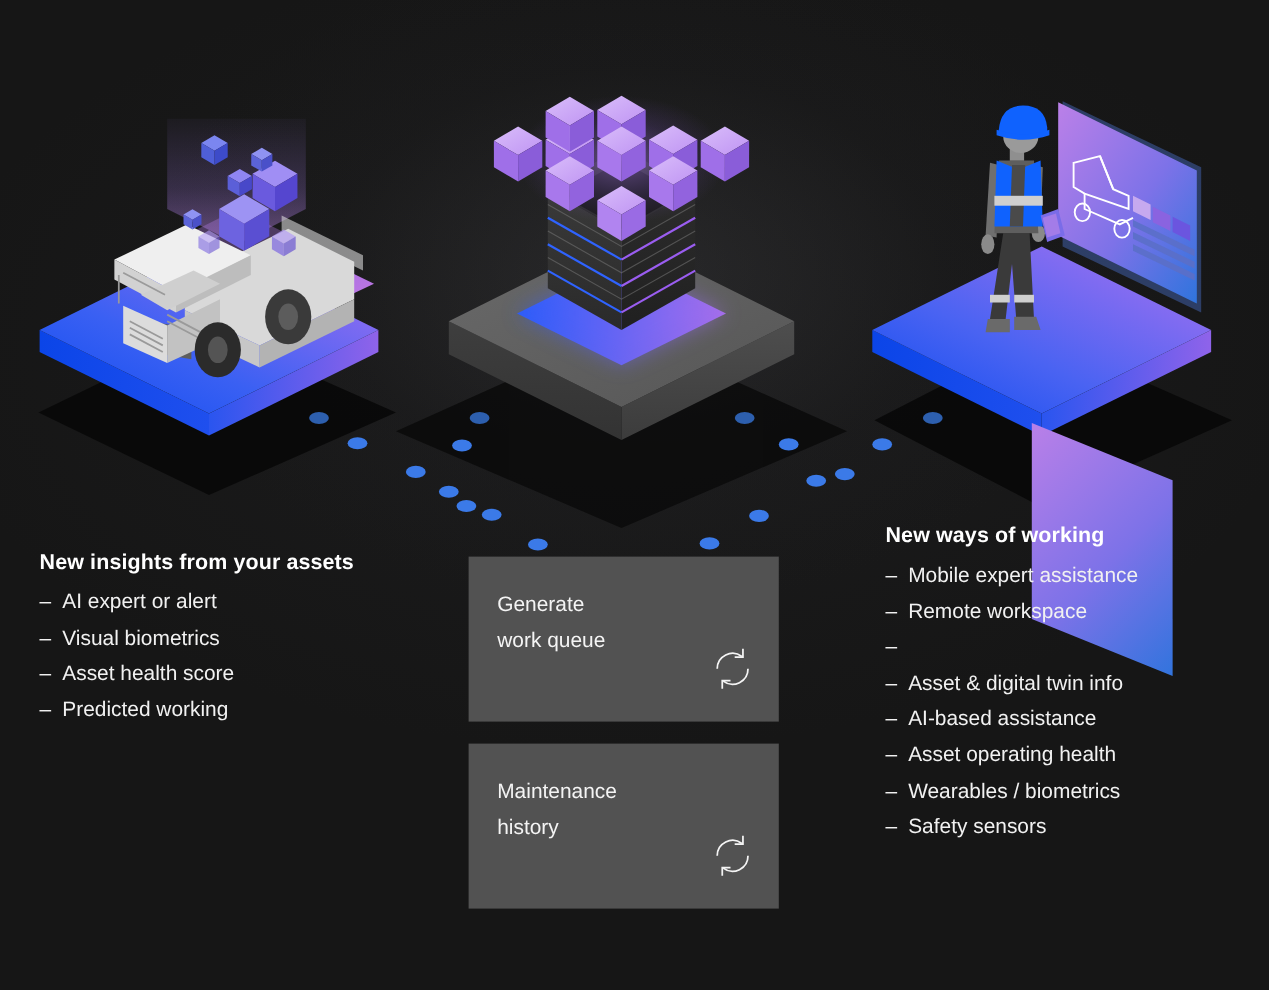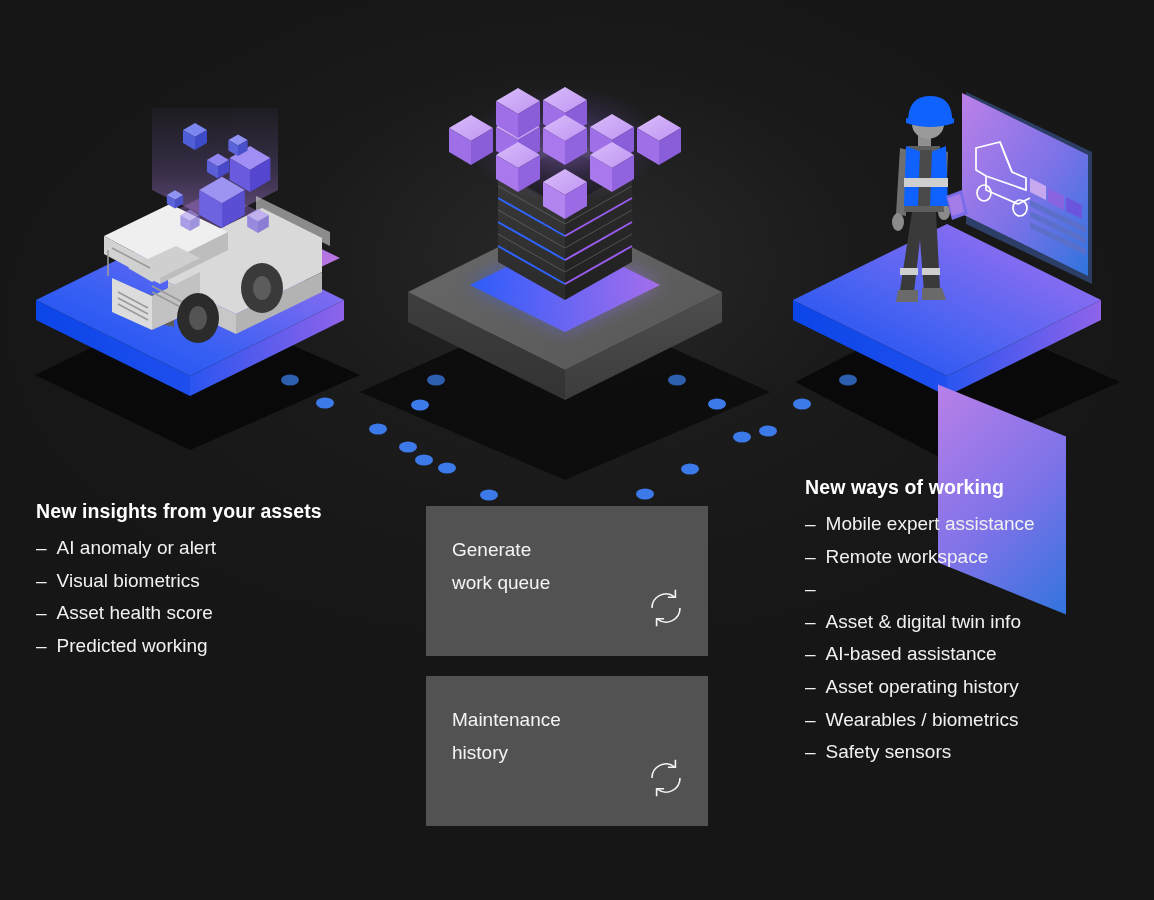--- a/index.html
+++ b/index.html
@@ -402,21 +402,21 @@
       <ellipse cx="802" cy="404" rx="9" ry="5.5"></ellipse>
       <ellipse cx="768" cy="431" rx="9" ry="5.5"></ellipse>
     </g>
   </svg>
 
   <div class="col" id="col-left">
     <div class="col-head">New insights from your assets</div>
     <ul>
       <li>
           <span class="dash">–</span>
-          <span>AI anomaly or alert</span>
+          <span>AI expert or alert</span>
         </li>
       <li>
           <span class="dash">–</span>
           <span>Visual biometrics</span>
         </li>
       <li>
           <span class="dash">–</span>
           <span>Asset health score</span>
         </li>
       <li>
@@ -443,21 +443,21 @@
       <li>
           <span class="dash">–</span>
           <span>Asset &amp; digital twin info</span>
         </li>
       <li>
           <span class="dash">–</span>
           <span>AI-based assistance</span>
         </li>
       <li>
           <span class="dash">–</span>
-          <span>Asset operating history</span>
+          <span>Asset operating health</span>
         </li>
       <li>
           <span class="dash">–</span>
           <span>Wearables / biometrics</span>
         </li>
       <li>
           <span class="dash">–</span>
           <span>Safety sensors</span>
         </li>
     </ul>

